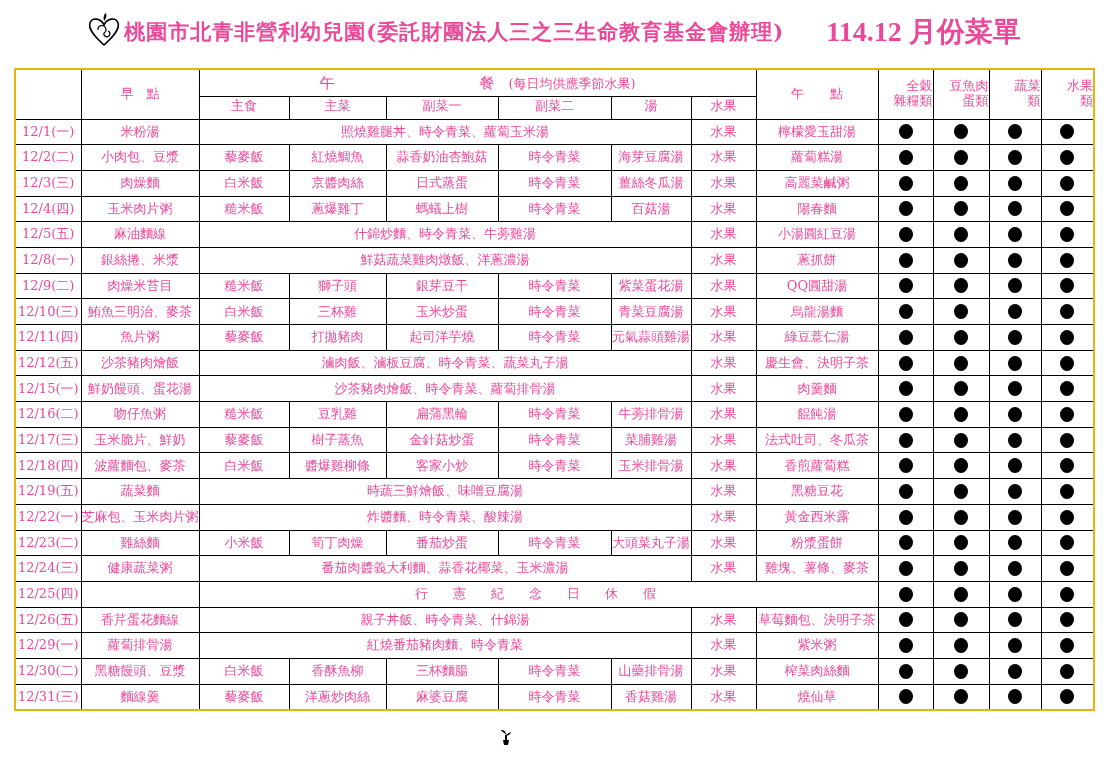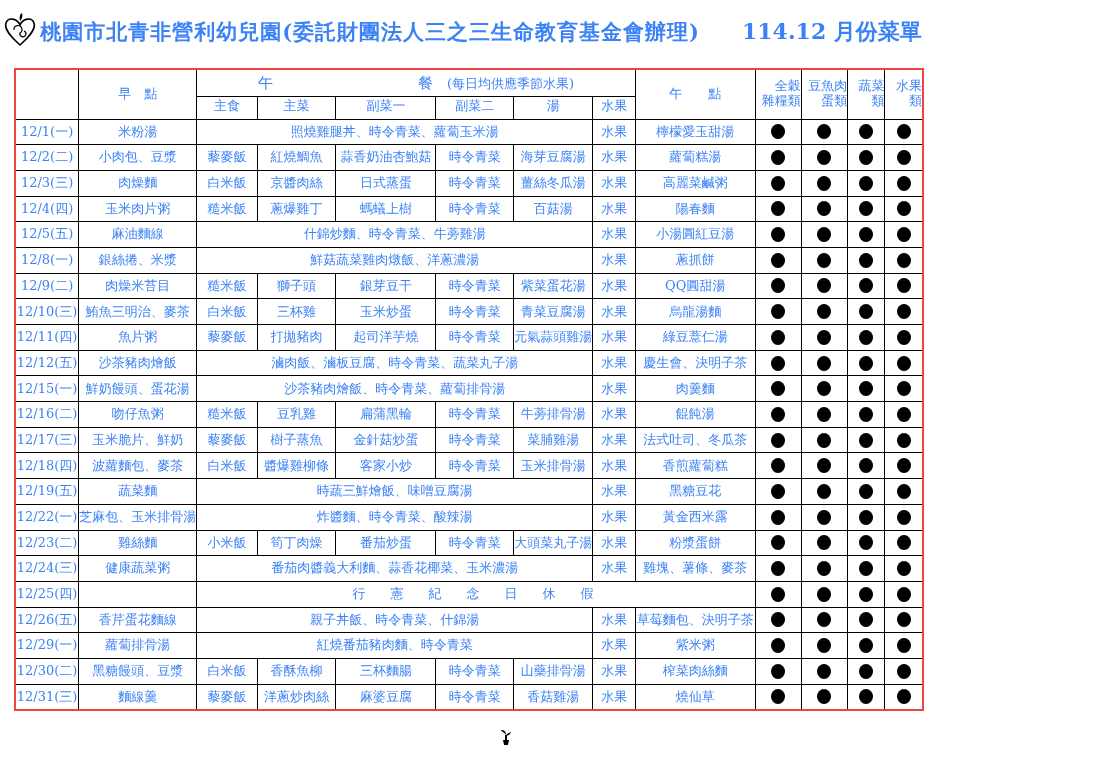--- a/index.html
+++ b/index.html
@@ -1,34 +1,34 @@
 <!DOCTYPE html>
 <html lang="zh-Hant"><head>
 <meta charset="utf-8">
 <style>
   html,body { margin:0; padding:0; background:#ffffff; }
   .page {
-    position:relative; width:924px; height:765px; background:#ffffff;
-    font-family:"DejaVu Serif","Liberation Serif",serif; color:#3b82f6;
+    position:relative; width:1107px; height:765px; background:#ffffff;
+    font-family:"DejaVu Serif","Liberation Serif",serif; color:#ec4899;
     overflow:hidden;
   }
   
   .title-row {
     position:absolute; top:12px; left:0; width:100%;
     display:flex; justify-content:center; align-items:center;
   }
   .logo { width:36px; height:40px; margin-right:2px; flex:0 0 auto; }
   .title-text { font-size:21px; font-weight:bold; letter-spacing:1px; white-space:nowrap; }
-  .title-month { font-size:22px; font-weight:bold; margin-left:42px; white-space:nowrap; }
+  .title-month { font-size:28px; font-weight:bold; margin-left:42px; white-space:nowrap;font-family:Liberation Serif, serif; }
 
   
   table.menu {
     position:absolute; left:14px; top:68px;
     border-collapse:collapse; table-layout:fixed;
-    border:2px solid #ef4444;
+    border:2px solid #eab308;
   }
   table.menu th, table.menu td {
     border:1px solid #000; padding:0; margin:0;
     text-align:center; vertical-align:middle;
     font-weight:normal; font-size:13px; line-height:1.1;
     white-space:nowrap; overflow:hidden;
   }
   thead tr.h1 { height:27px; }
   thead tr.h2 { height:23px;font-family:Liberation Mono, monospace; }
   tbody tr { height:25.7px; }
@@ -440,21 +440,21 @@
           </td>
           <td>
             <div class="dot"></div>
           </td>
           <td>
             <div class="dot"></div>
           </td>
         </tr>
         <tr>
           <td class="date">12/22(一)</td>
-          <td>芝麻包、玉米排骨湯</td>
+          <td>芝麻包、玉米肉片粥</td>
           <td colspan="5">炸醬麵、時令青菜、酸辣湯</td>
           <td>水果</td>
           <td>黃金西米露</td>
           <td>
             <div class="dot"></div>
           </td>
           <td>
             <div class="dot"></div>
           </td>
           <td>

